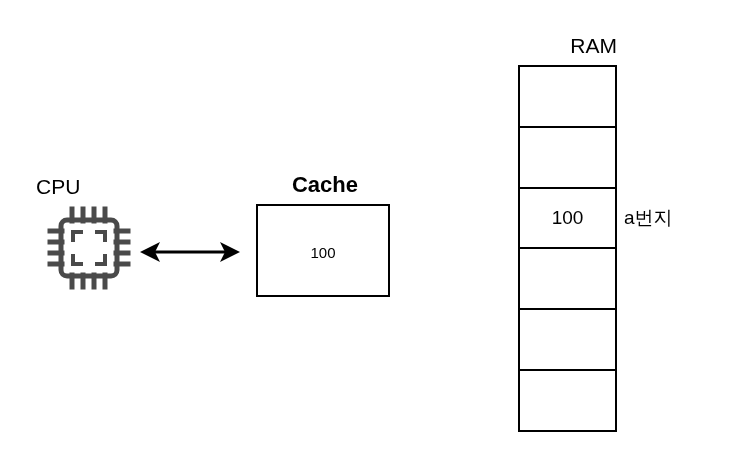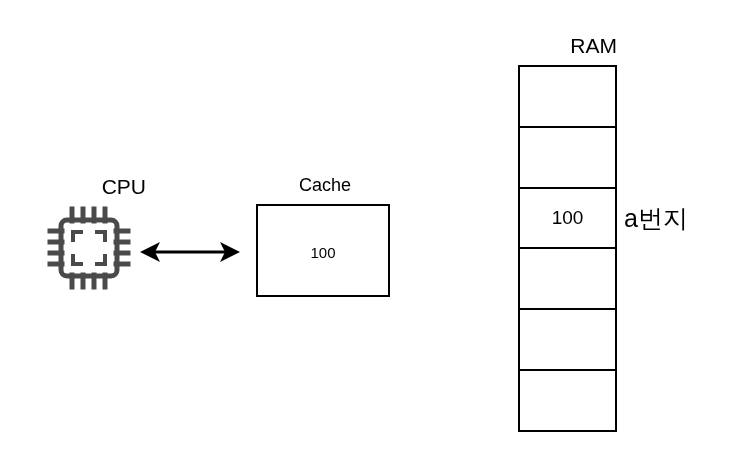--- a/index.html
+++ b/index.html
@@ -16,21 +16,21 @@
     font-family: "Liberation Sans", sans-serif;
     color: #000000;
   }
 
   
   #cpu-label {
     position: absolute;
     left: 36px;
     top: 174px;
     width: 110px;
-    text-align: right;
+    text-align: left;
     font-size: 21px;
     line-height: 26px;
     color: #000000;
     white-space: nowrap;
   }
   #cpu-icon {
     position: absolute;
     left: 47px;
     top: 206px;
     width: 84px;
@@ -46,23 +46,24 @@
     height: 28px;
   }
 
   
   #cache-label {
     position: absolute;
     left: 258px;
     top: 172px;
     width: 134px;
     text-align: center;
-    font-size: 18px;
+    font-size: 22px;
     line-height: 26px;
     white-space: nowrap;
+    font-weight: bold;
   }
   #cache-box {
     position: absolute;
     left: 256px;
     top: 204px;
     width: 134px;
     height: 93px;
     border: 2px solid #000000;
     box-sizing: border-box;
     background: #ffffff;
@@ -111,21 +112,21 @@
     line-height: 22px;
     color: #000000;
   }
   .ram-cell:last-child {
     border-bottom: none;
   }
   #ram-address-label {
     position: absolute;
     left: 624px;
     top: 206px;
-    font-size: 25px;
+    font-size: 19px;
     line-height: 24px;
     white-space: nowrap;
   }
 </style>
 </head>
 <body>
 
 <div id="canvas">
 
   <div id="cpu-label">CPU</div>

